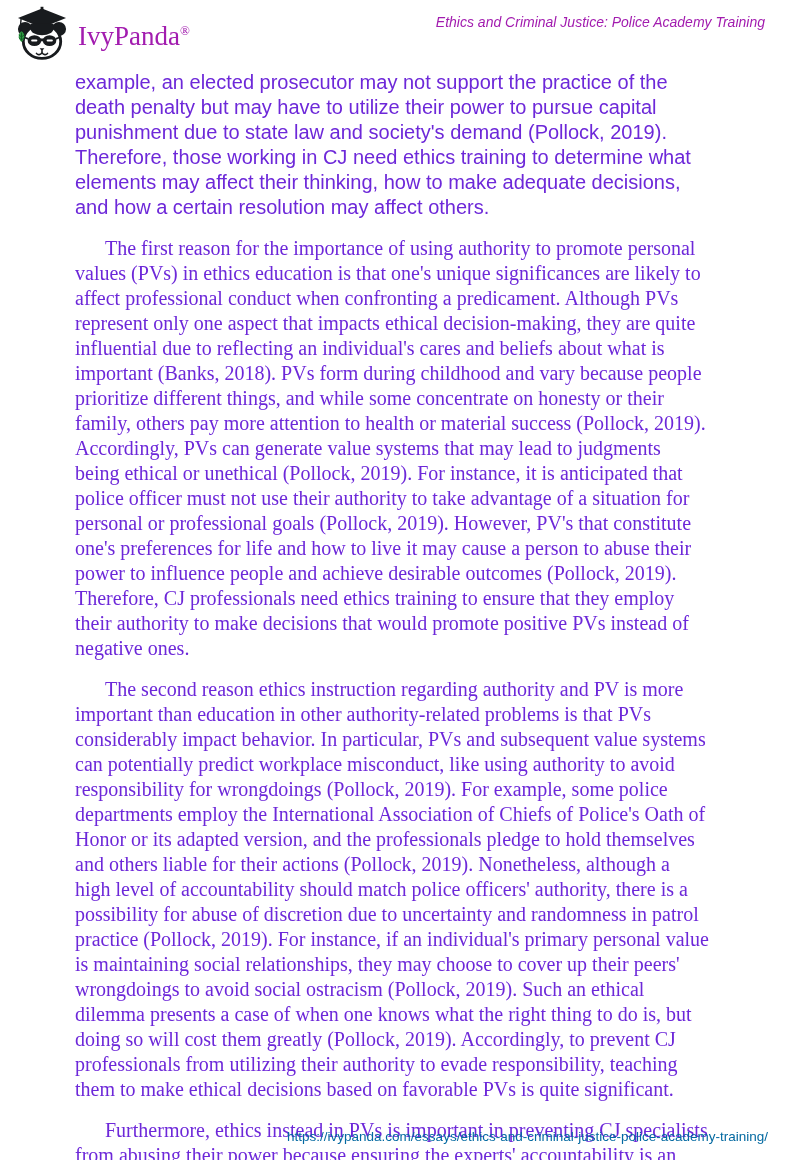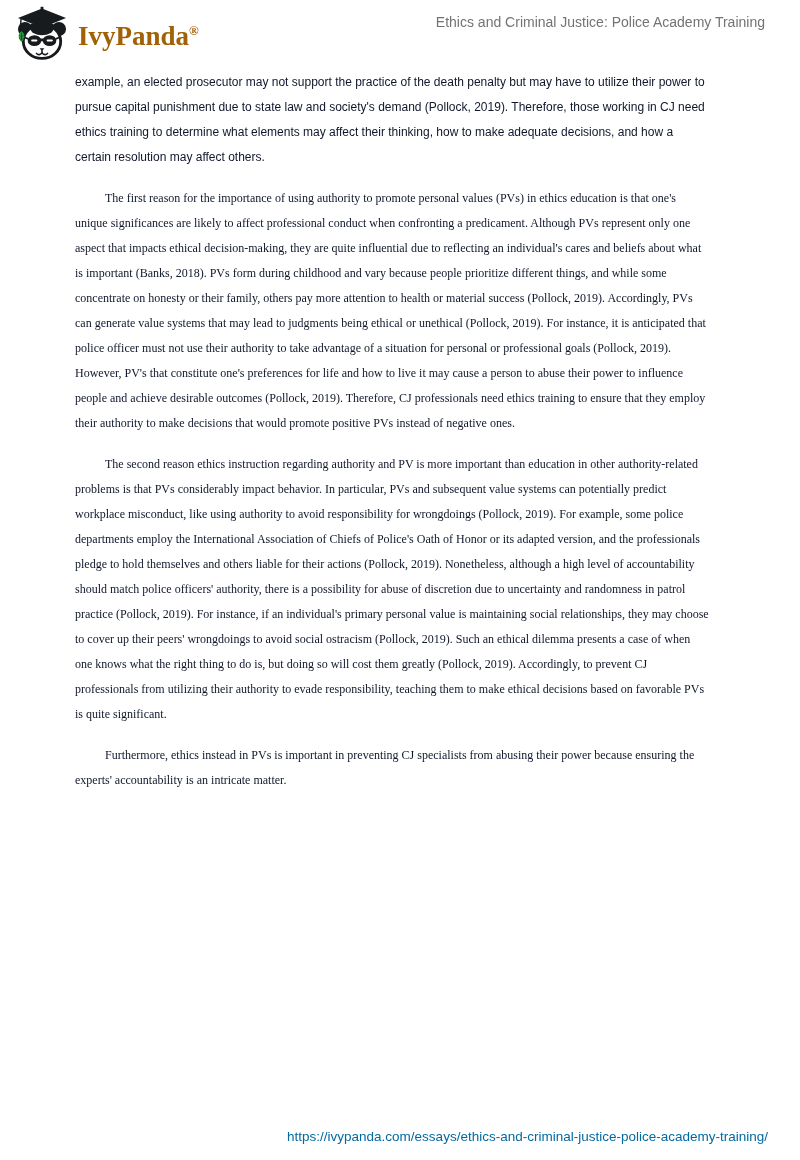--- a/index.html
+++ b/index.html
@@ -14,46 +14,47 @@
 
   
   .header { position: absolute; top: 0; left: 0; right: 0; height: 66px; }
   .logo {
     position: absolute; left: 13px; top: 5px;
     display: flex; align-items: center; gap: 7px;
   }
   .logo-icon { width: 58px; height: 57px; display: block; }
   .logo-text {
     font-family: "Liberation Serif", serif;
-    font-weight: bold;
+    font-weight: normal;
     font-size: 27px;
-    color: #a16207;
+    color: #a21caf;
     letter-spacing: 0px;
     line-height: 1;
     padding-top: 6px;
   }
   .logo-text sup { font-size: 13px; vertical-align: super; }
   .doc-title {
     position: absolute; right: 35px; top: 14px;
     font-size: 14px;
-    color: #737373;
+    color: #a21caf;
     line-height: 1.2;
+    font-style: italic;
   }
 
   
   .content {
     position: absolute;
     left: 75px; top: 70px;
     width: 650px;
   }
   .content p {
     margin: 0 16px 16px 0;
-    font-size: 12px;
+    font-size: 20px;
     line-height: 25px;
-    color: #0f172a;
+    color: #6d28d9;
     text-align: left;
   }
   .content p.indent { text-indent: 30px; font-family: Liberation Serif, serif; }
 
   
   .footer {
     position: absolute;
     right: 32px; top: 1128px;
     font-size: 13.5px;
     line-height: 18px;

